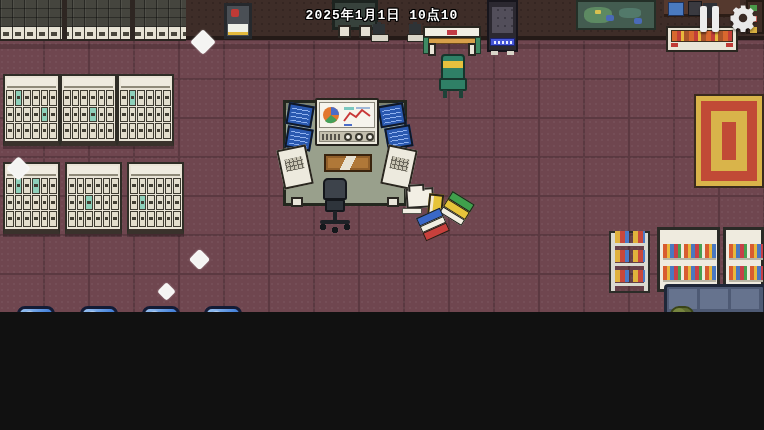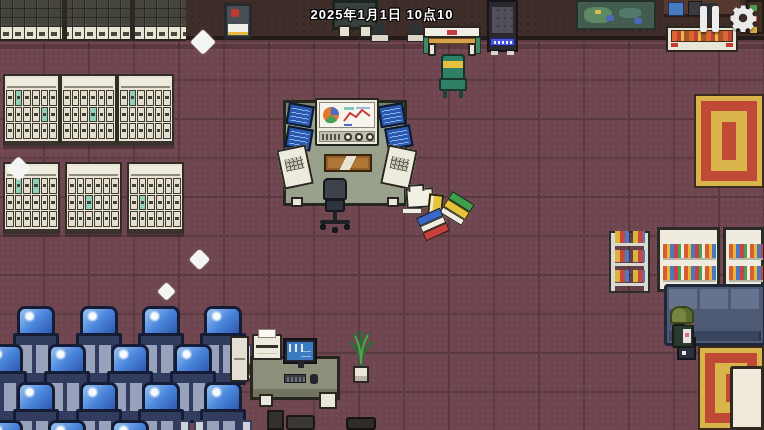--- a/index.html
+++ b/index.html
@@ -1,18 +1,18 @@
 <!DOCTYPE html>
 <html><head>
 <meta charset="utf-8">
 <style>
   html,body{margin:0;padding:0;background:#111;}
   #stage{
-    position:relative;width:764px;height:430px;overflow:hidden;
-    font-family:Liberation Sans, sans-serif;
+    position:relative;width:764px;height:312px;overflow:hidden;
+    font-family:Liberation Mono, monospace;
     background-color:#6f464f;
     background-image:
       radial-gradient(circle at 2px 2px, rgba(255,255,255,.045) 1px, transparent 1.5px),
       repeating-linear-gradient(90deg, transparent 0 43px, #5b3941 43px 45px),
       repeating-linear-gradient(0deg, transparent 0 37px, #5b3941 37px 39px);
     background-size:6px 6px,auto,auto;
   }
   .o{position:absolute;box-sizing:border-box;}
 
   

